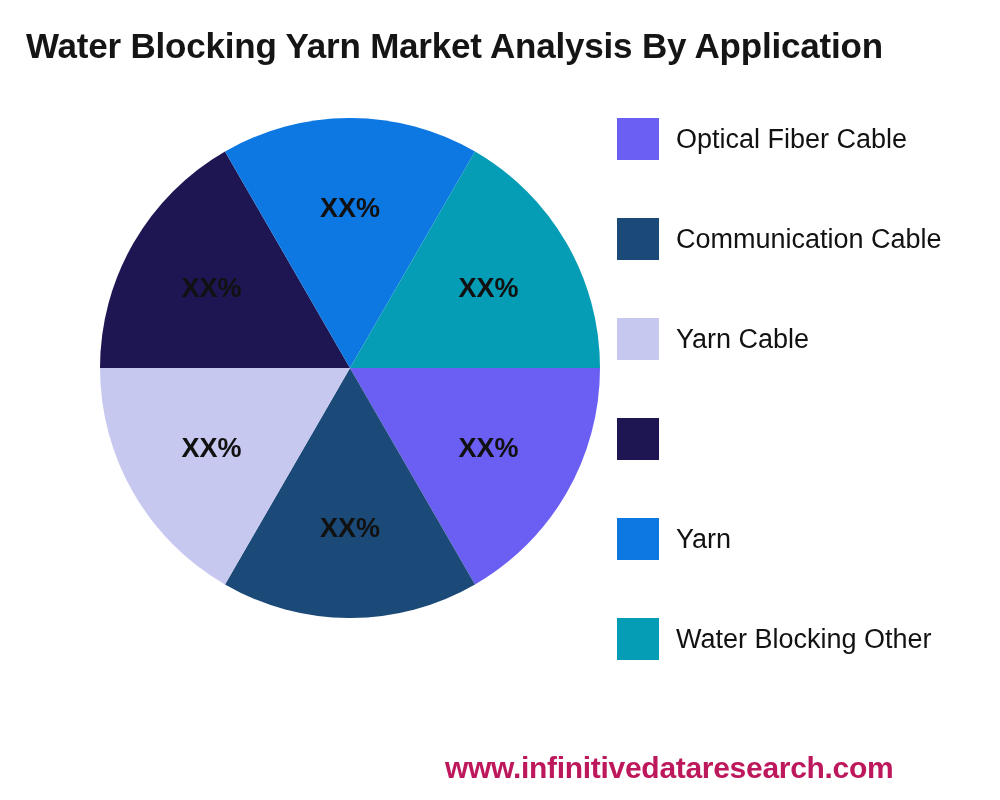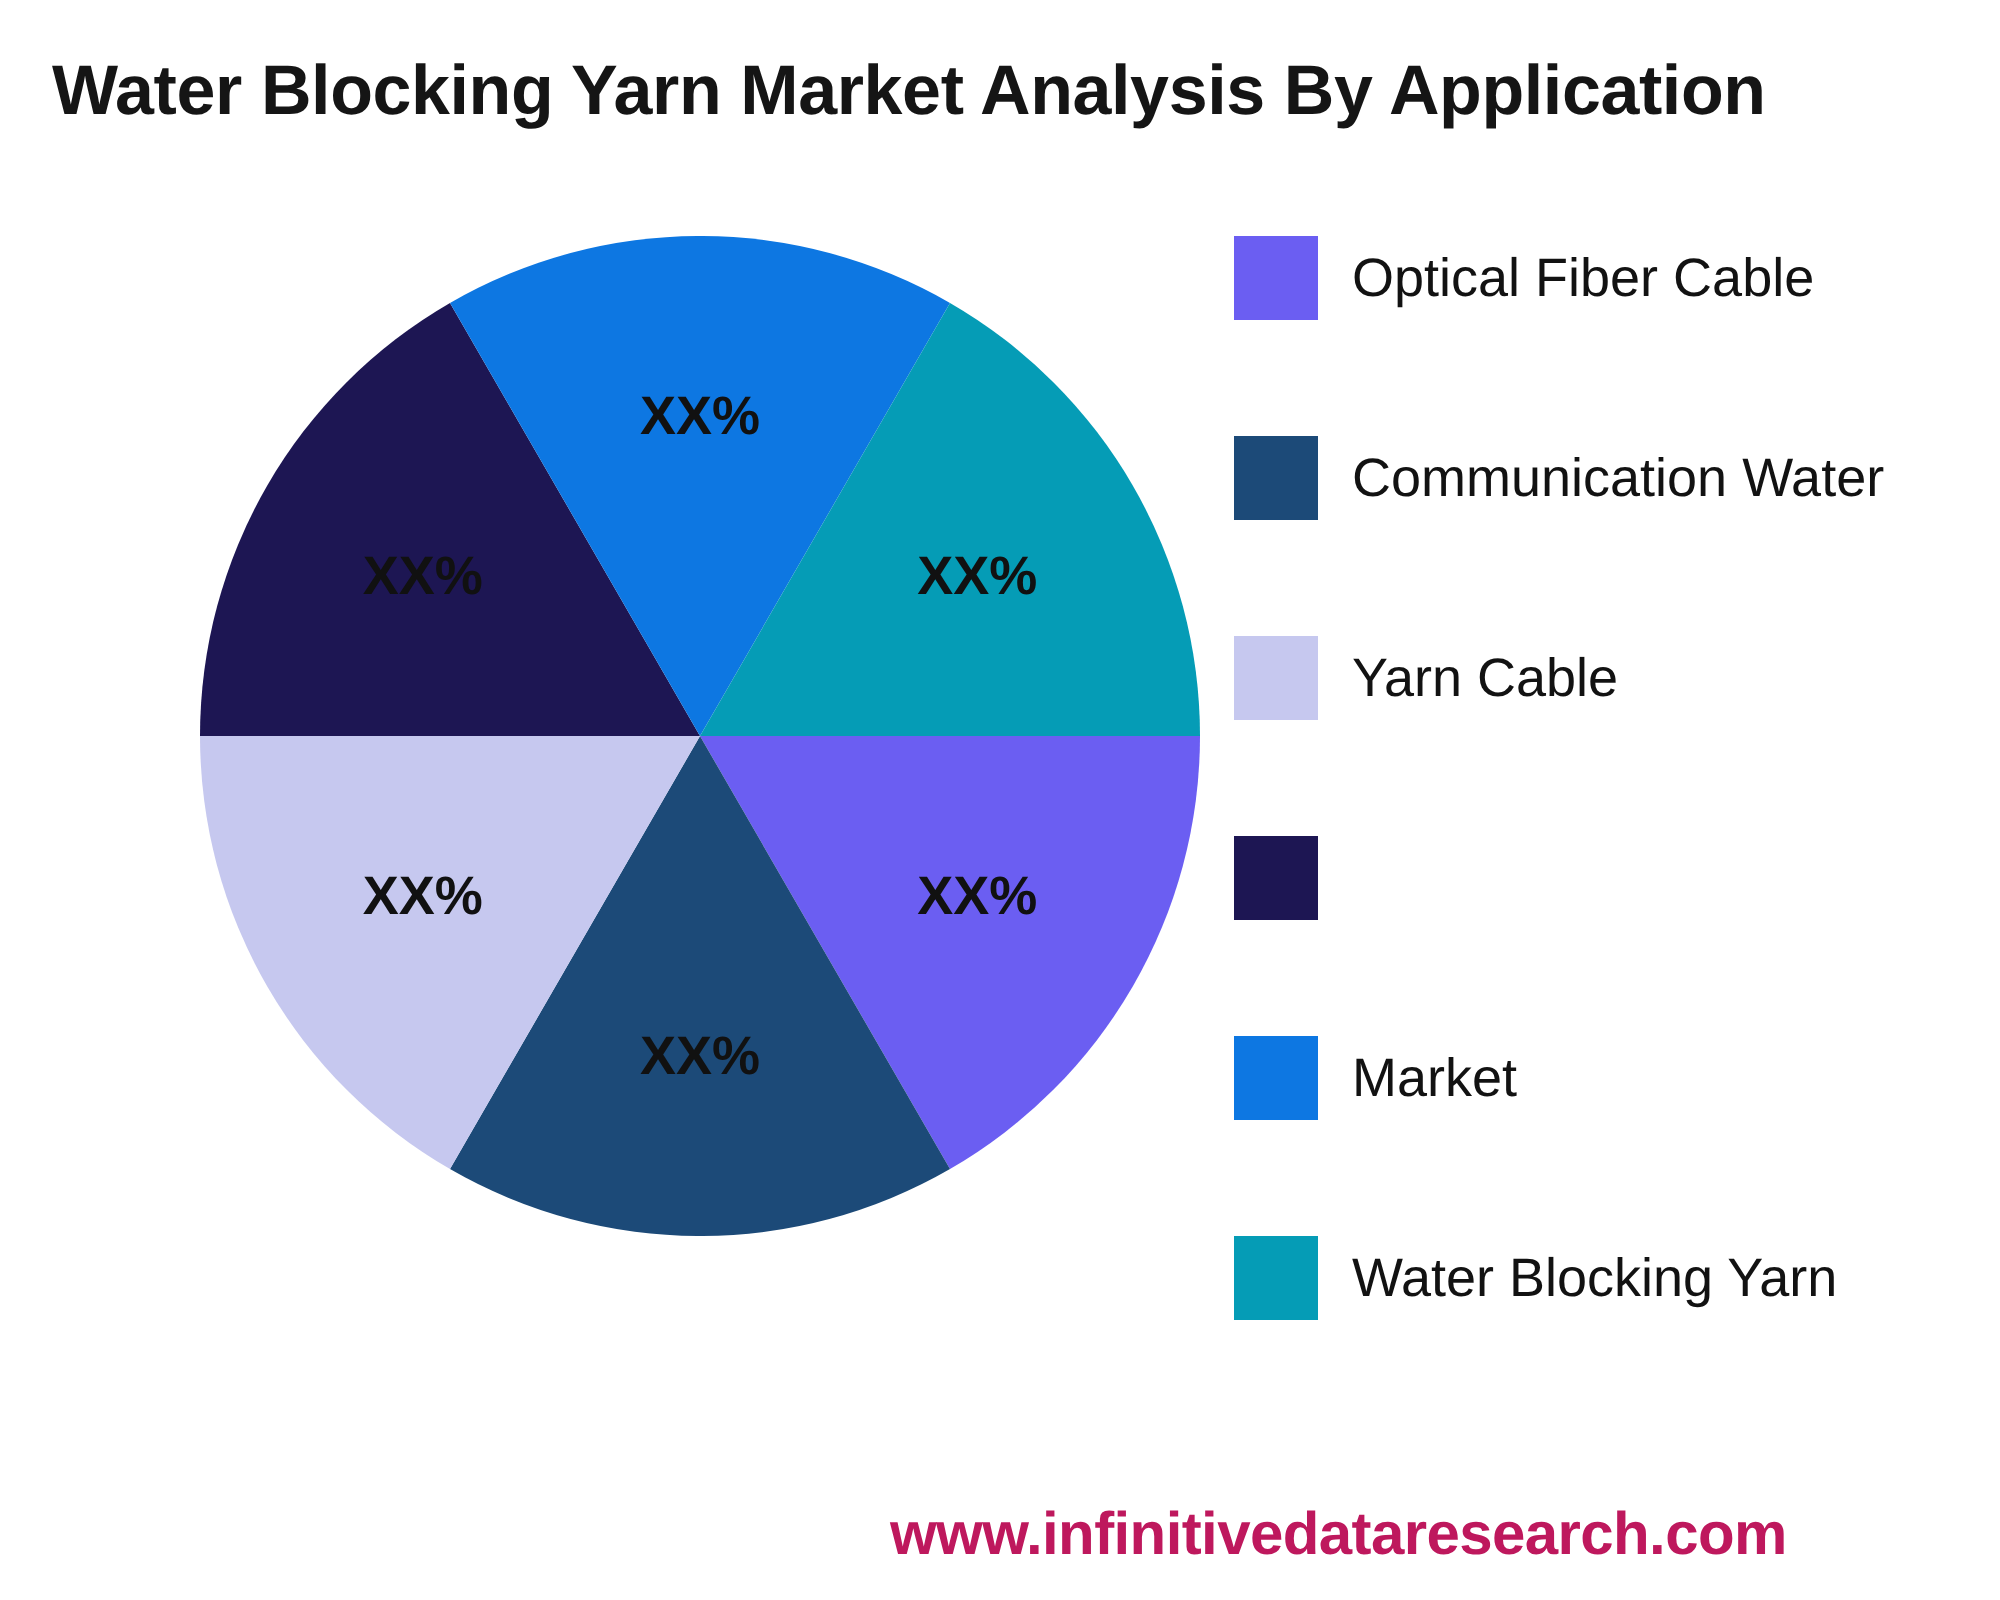--- a/index.html
+++ b/index.html
@@ -99,34 +99,34 @@
     </svg>
   </div>
 
   <div id="legend">
       <div class="legend-row">
         <span class="legend-swatch" style="background: rgb(107, 94, 242);"></span>
         <span class="legend-label">Optical Fiber Cable</span>
       </div>
       <div class="legend-row">
         <span class="legend-swatch" style="background: rgb(28, 74, 120);"></span>
-        <span class="legend-label">Communication Water</span>
+        <span class="legend-label">Communication Cable</span>
       </div>
       <div class="legend-row">
         <span class="legend-swatch" style="background: rgb(198, 200, 239);"></span>
         <span class="legend-label">Yarn Cable</span>
       </div>
       <div class="legend-row">
         <span class="legend-swatch" style="background: rgb(29, 22, 83);"></span>
       </div>
       <div class="legend-row">
         <span class="legend-swatch" style="background: rgb(13, 119, 226);"></span>
-        <span class="legend-label">Market</span>
+        <span class="legend-label">Yarn</span>
       </div>
       <div class="legend-row">
         <span class="legend-swatch" style="background: rgb(5, 156, 182);"></span>
-        <span class="legend-label">Water Blocking Yarn</span>
+        <span class="legend-label">Water Blocking Other</span>
       </div>
     </div>
 
   <div id="footer-url">www.infinitivedataresearch.com</div>
 
 </div>
 
 </body></html>

